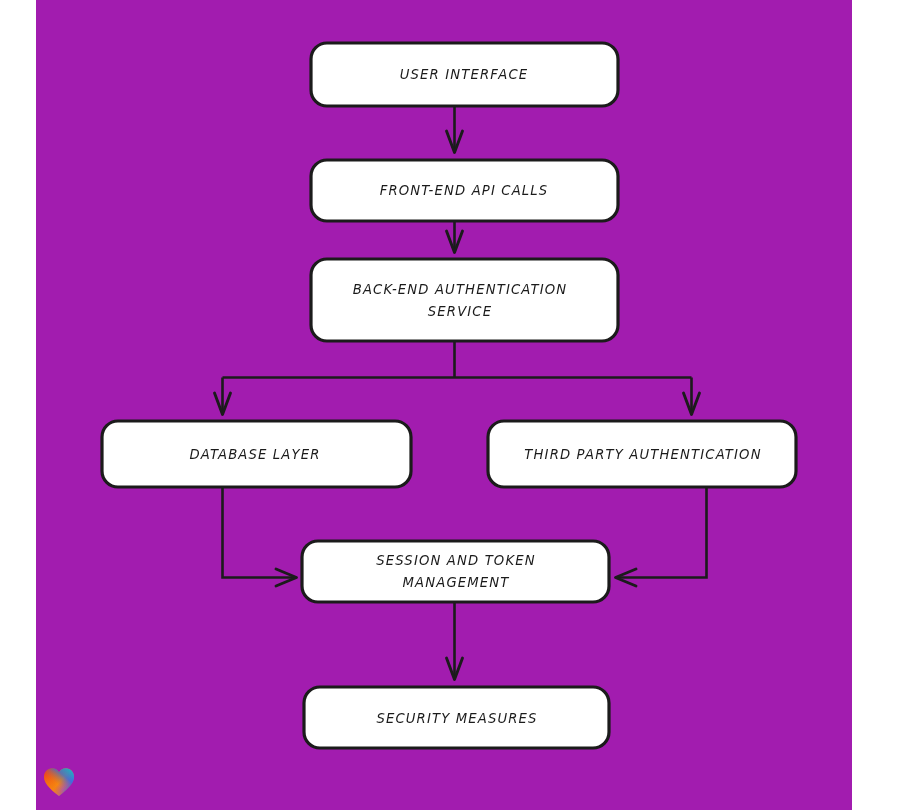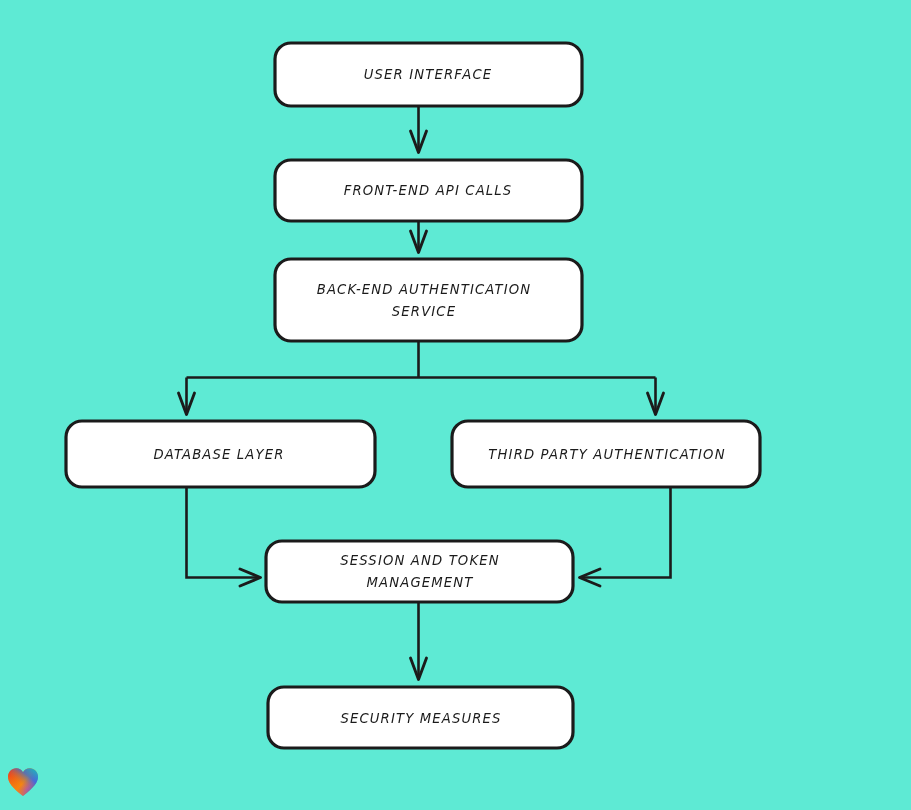--- a/index.html
+++ b/index.html
@@ -6,24 +6,25 @@
   html, body {
     margin: 0;
     padding: 0;
     background: #ffffff;
   }
   body {
     font-family: "DejaVu Sans", sans-serif;
   }
   #canvas {
     position: relative;
-    width: 911px;
+    width: 816px;
     height: 810px;
-    background: #5eead4;
+    background: #a21caf;
     overflow: hidden;
+    margin-left: 36px;
   }
   #flow-svg {
     position: absolute;
     top: 0;
     left: 0;
     width: 911px;
     height: 810px;
     display: block;
   }
   .node-label {

